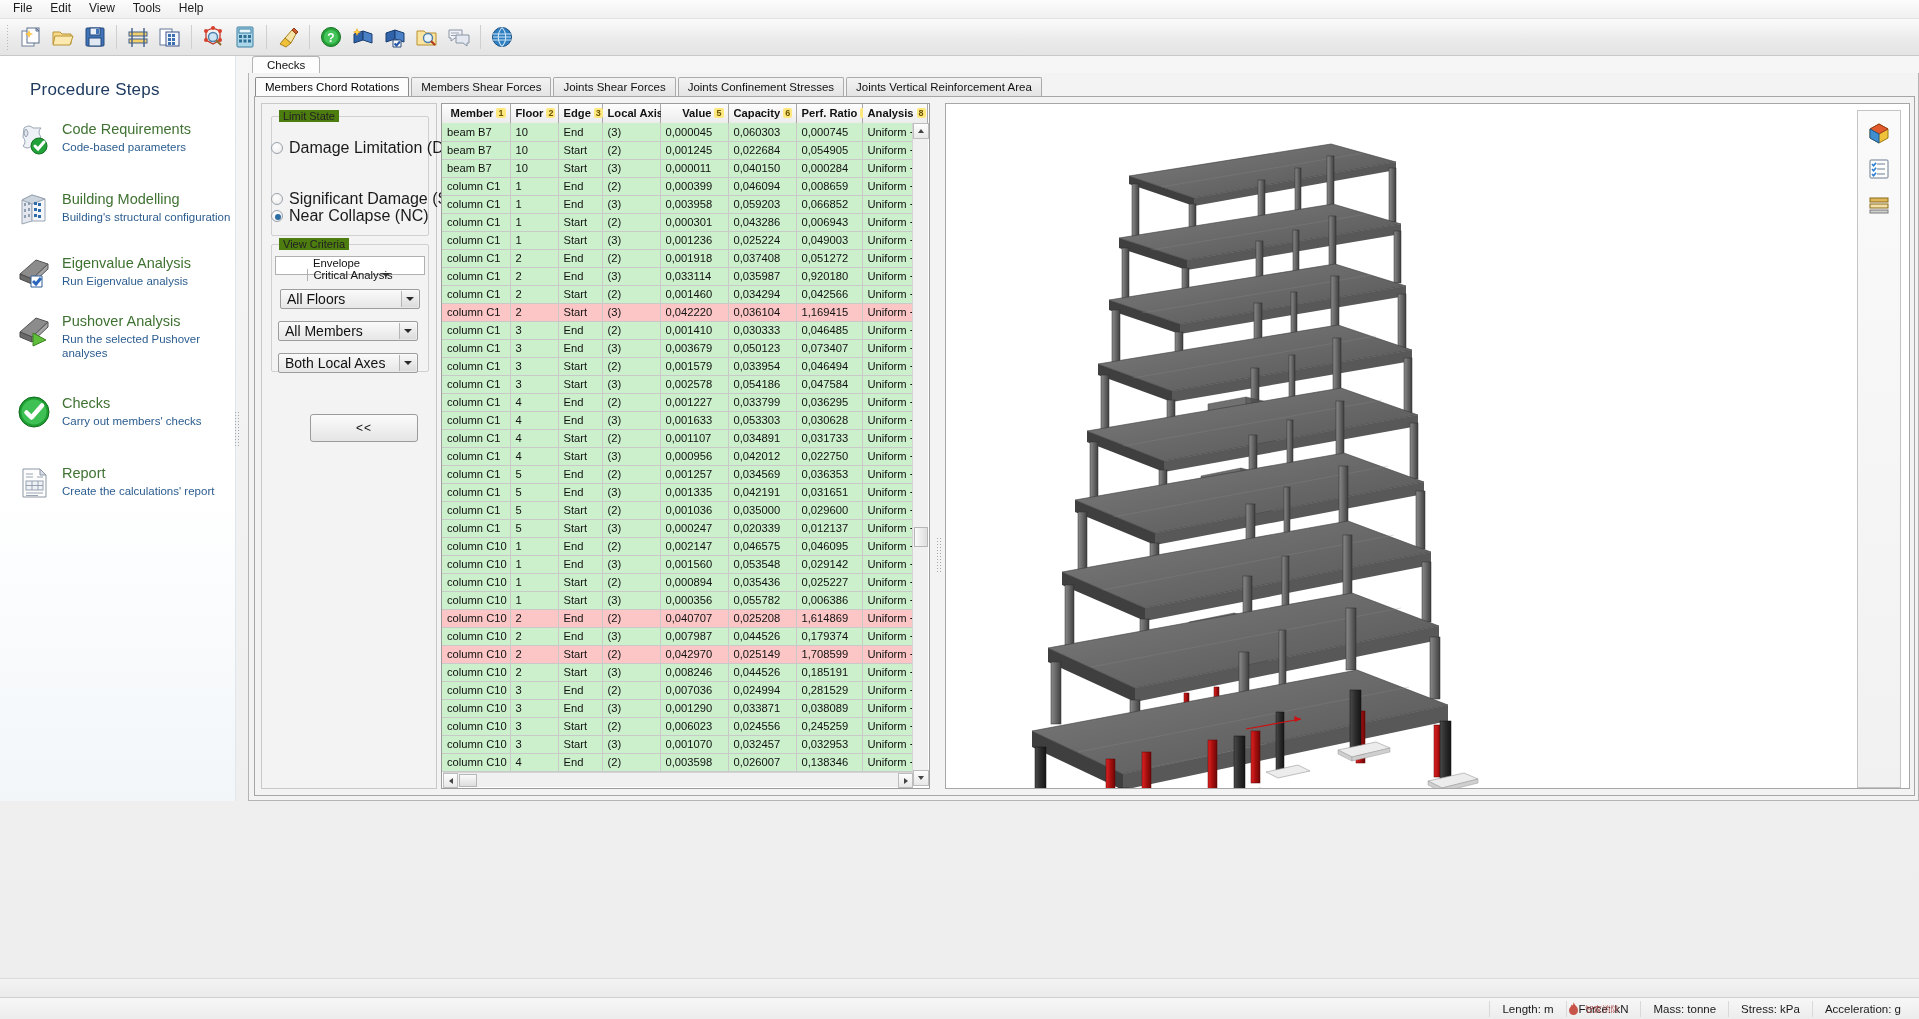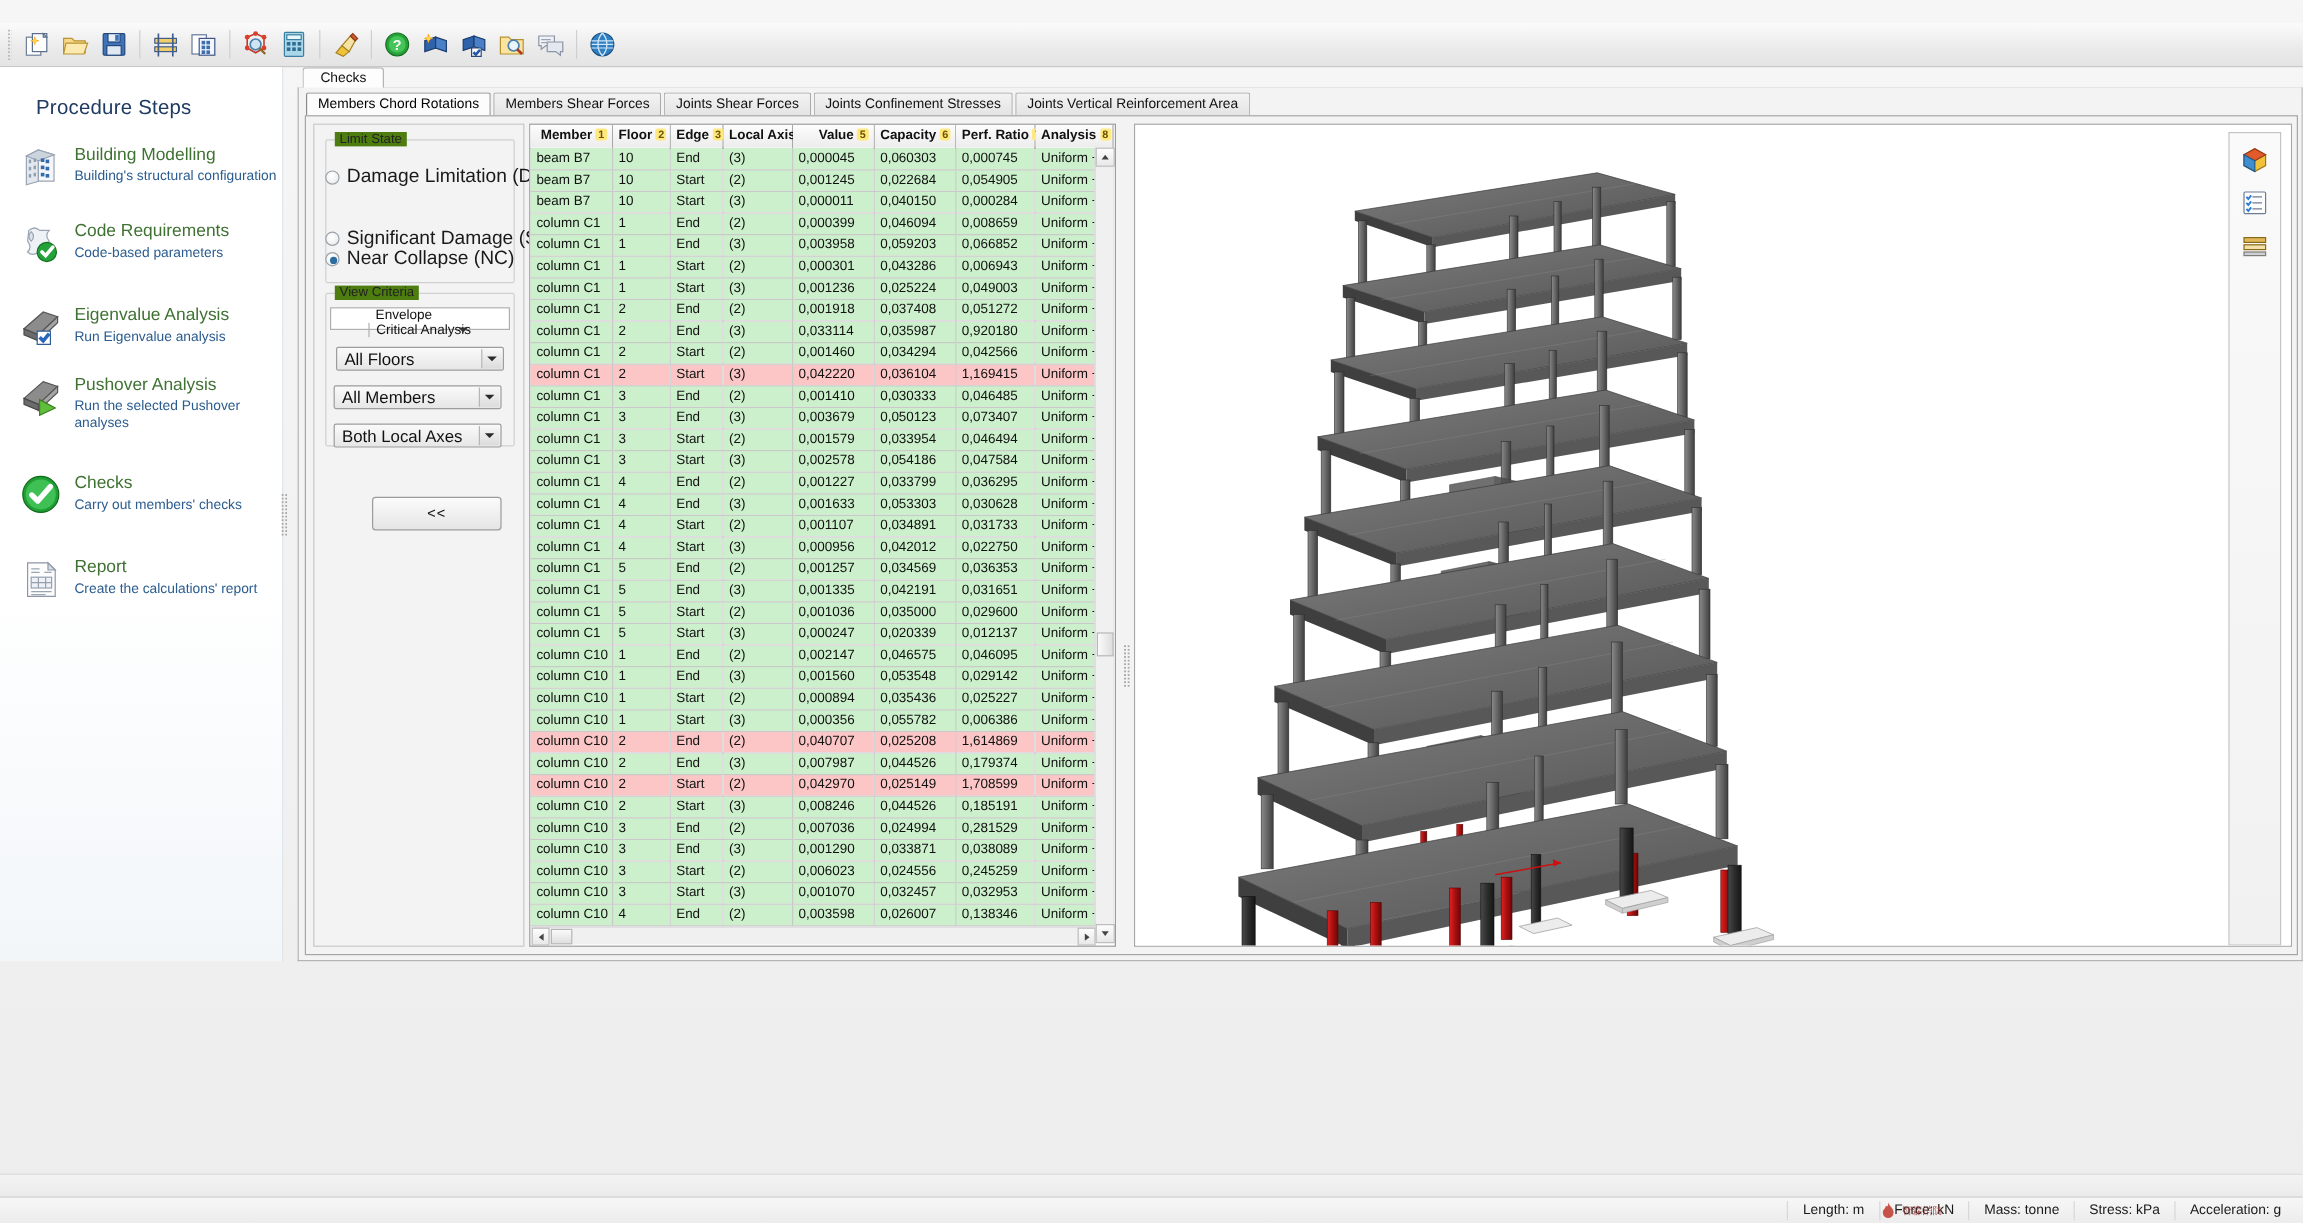--- a/index.html
+++ b/index.html
@@ -293,20 +293,27 @@
     position:absolute; left:0; bottom:22px; width:1919px; height:19px;
     background: linear-gradient(to bottom,#f3f3f3,#ebebeb);
     border-top:1px solid #dcdcdc;
   }
 </style>
 </head>
 <body>
 
 <div id="app">
 
+  <div id="menubar">
+    <div class="menu-item">File</div>
+    <div class="menu-item">Edit</div>
+    <div class="menu-item">View</div>
+    <div class="menu-item">Tools</div>
+    <div class="menu-item">Help</div>
+  </div>
 
   <div id="toolbar">
     <div class="tb-grip"></div>
 
     <div class="tb-btn">
       <svg width="24" height="24" viewBox="0 0 24 24">
         <rect x="3" y="6" width="12" height="15" fill="#fff" stroke="#6f7f99"></rect>
         <rect x="8" y="3" width="12" height="15" fill="#fdfdfd" stroke="#5b6e8c"></rect>
         <path d="M17 3 l3 3 h-3z" fill="#c9d6e6" stroke="#5b6e8c"></path>
         <g transform="translate(10,9)">
@@ -458,20 +465,35 @@
         <circle cx="12" cy="12" r="9.5" fill="#2f7fc1" stroke="#1a4f80"></circle>
         <path d="M3 12 h18 M12 2.5 a14 14 0 0 0 0 19 M12 2.5 a14 14 0 0 1 0 19" fill="none" stroke="#cfe6f7" stroke-width="1.1"></path>
         <path d="M2.8 9 h18.4 M2.8 15 h18.4" fill="none" stroke="#cfe6f7" stroke-width="1"></path>
       </svg>
     </div>
   </div>
 
   <div id="leftpanel">
     <div class="lp-inner">
       <div class="lp-title">Procedure Steps</div>
+
+      <div class="step" style="margin-bottom:30px;">
+        <div class="step-ico">
+          <svg width="40" height="40" viewBox="0 0 40 40">
+            <path d="M10 10 q5 -4 9 0 l8 0 q-4 4 0 9 l-9 9 q-5 4 -9 0 q4 -4 0 -9 z" fill="#eef1f6" stroke="#9aa5b3"></path>
+            <path d="M12 11 q4 4 0 8 q-4 -4 0 -8z" fill="#dde3ec" stroke="#9aa5b3"></path>
+            <circle cx="25" cy="28" r="8" fill="#23a23a" stroke="#147021"></circle>
+            <path d="M21 28 l3 3 l6 -7" stroke="#fff" stroke-width="3" fill="none" stroke-linecap="round"></path>
+          </svg>
+        </div>
+        <div class="step-txt">
+          <div class="step-name">Code Requirements</div>
+          <div class="step-desc">Code-based parameters</div>
+        </div>
+      </div>
 
       <div class="step" style="margin-bottom:24px;">
         <div class="step-ico">
           <svg width="40" height="40" viewBox="0 0 40 40">
             <path d="M8 12 L18 7 L18 33 L8 36 Z" fill="#e4e8ee" stroke="#9aa5b3"></path>
             <path d="M18 7 L31 11 L31 33 L18 33 Z" fill="#f4f6f9" stroke="#9aa5b3"></path>
             <path d="M8 12 L18 7 L31 11 L18 16 Z" fill="#ccd4de" stroke="#9aa5b3"></path>
             <g fill="#2f6cab">
               <rect x="20" y="14" width="3" height="3"></rect>
                 <rect x="24" y="15" width="3" height="3"></rect>
@@ -486,35 +508,20 @@
               <rect x="10" y="21" width="2" height="3"></rect>
                 <rect x="14" y="20" width="2" height="3"></rect>
               <rect x="10" y="27" width="2" height="3"></rect>
                 <rect x="14" y="26" width="2" height="3"></rect>
             </g>
           </svg>
         </div>
         <div class="step-txt">
           <div class="step-name">Building Modelling</div>
           <div class="step-desc">Building's structural configuration</div>
-        </div>
-      </div>
-
-      <div class="step" style="margin-bottom:30px;">
-        <div class="step-ico">
-          <svg width="40" height="40" viewBox="0 0 40 40">
-            <path d="M10 10 q5 -4 9 0 l8 0 q-4 4 0 9 l-9 9 q-5 4 -9 0 q4 -4 0 -9 z" fill="#eef1f6" stroke="#9aa5b3"></path>
-            <path d="M12 11 q4 4 0 8 q-4 -4 0 -8z" fill="#dde3ec" stroke="#9aa5b3"></path>
-            <circle cx="25" cy="28" r="8" fill="#23a23a" stroke="#147021"></circle>
-            <path d="M21 28 l3 3 l6 -7" stroke="#fff" stroke-width="3" fill="none" stroke-linecap="round"></path>
-          </svg>
-        </div>
-        <div class="step-txt">
-          <div class="step-name">Code Requirements</div>
-          <div class="step-desc">Code-based parameters</div>
         </div>
       </div>
 
       <div class="step" style="margin-bottom:18px;">
         <div class="step-ico">
           <svg width="40" height="40" viewBox="0 0 40 40">
             <path d="M6 22 L22 8 L34 12 L18 27 Z" fill="#8c8c8c" stroke="#555"></path>
             <path d="M6 22 L18 27 L18 32 L6 27 Z" fill="#6b6b6b" stroke="#4a4a4a"></path>
             <path d="M18 27 L34 12 L34 17 L18 32 Z" fill="#a5a5a5" stroke="#555"></path>
             <path d="M17 24 h11 v11 h-11z" fill="#fff" stroke="#315f96"></path>

